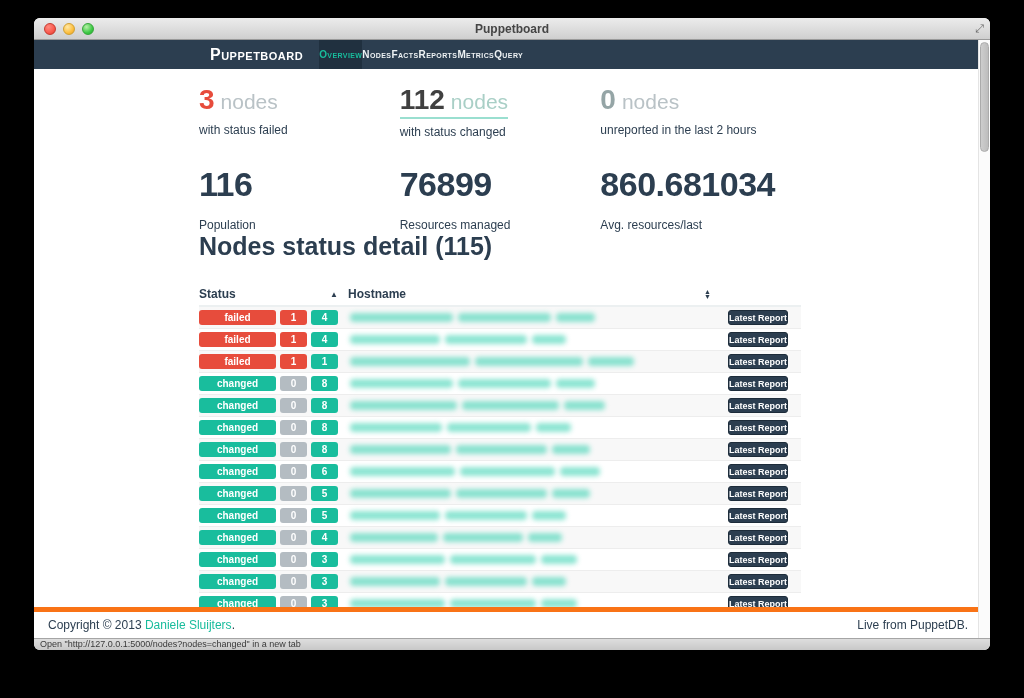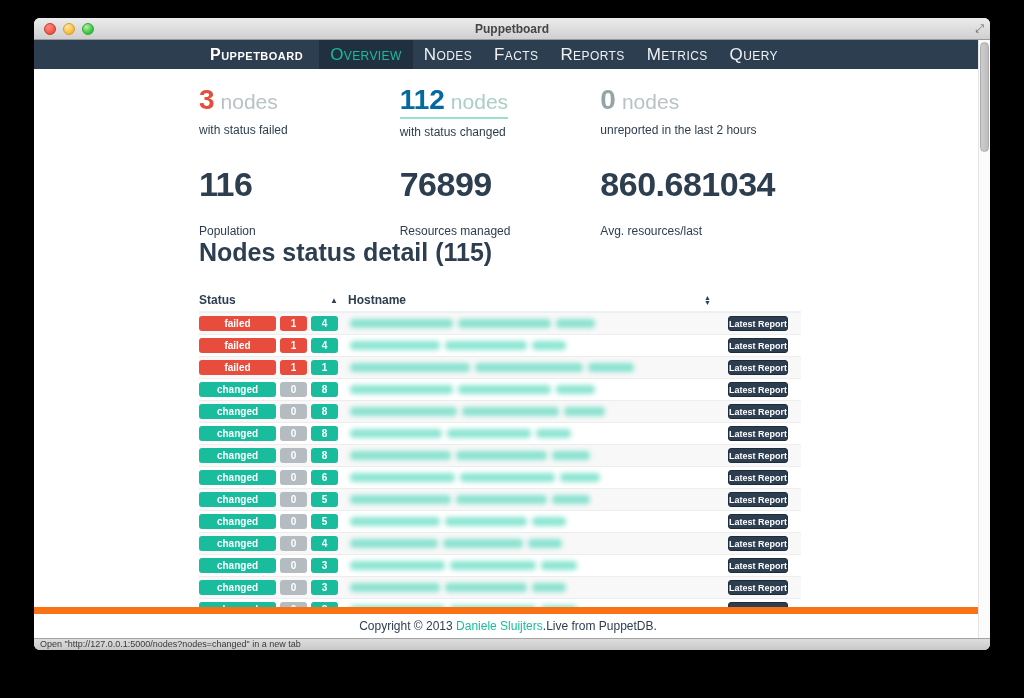--- a/index.html
+++ b/index.html
@@ -34,38 +34,38 @@
                background:#fbfbfb; border-left:1px solid #e4e4e4; }
   .scrollthumb { position:absolute; left:1px; top:2px; width:9px; height:110px;
                  border-radius:5px; background:linear-gradient(90deg,#cdcdcd,#bdbdbd);
                  border:1px solid #ababab; }
 
   
   .navbar { height:29px; flex:0 0 29px; background:#2c3e50; display:flex; align-items:stretch;
             padding-left:176px; }
   .brand { color:#fff; font-variant:small-caps; font-weight:bold; font-size:16px;
            line-height:29px; letter-spacing:.5px; margin-right:16px; }
-  .nav-item { color:#eef2f4; font-variant:small-caps; font-weight:normal; font-size:17px;
-              line-height:29px; padding:0 11px; letter-spacing:.4px; }
+  .nav-item { color:#eef2f4; font-variant:small-caps; font-weight:bold; font-size:10px;
+              line-height:29px; padding:0 0; letter-spacing:.4px; }
   .nav-item.active { color:#18bc9c; background:#20303f; }
 
   
   .content { flex:1 1 auto; overflow:hidden; background:#fff; padding:16px 0 0 165px; }
   .container { width:602px; }
 
   .stats-row { display:flex; }
   .stat-col { width:205px; }
   .stat-top { font-size:28px; font-weight:bold; line-height:30px; white-space:nowrap; }
   .stat-top .unit { font-size:21px; font-weight:normal; color:#b9c2c6; margin-left:6px; }
   .stat-top.link-style { display:inline-block; border-bottom:2px solid #9adfd0; text-decoration:none; }
   .stat-caption { font-size:12px; color:#2c3e50; margin-top:6px; }
 
   .stats-row2 { display:flex; margin-top:26px; }
   .stat2-value { font-size:34px; font-weight:bold; color:#2c3e50; line-height:38px; letter-spacing:-.5px; }
-  .stat2-label { font-size:12px; color:#2c3e50; margin-top:21px; }
+  .stat2-label { font-size:12px; color:#2c3e50; margin-top:15px; }
 
   .section-title { font-size:25px; font-weight:bold; color:#2c3e50; }
 
   
   .table { margin-top:26px; width:602px; }
   .thead { display:flex; border-bottom:2px solid #ecf0f1; padding-bottom:4px; align-items:flex-end; }
   .th { font-size:12px; font-weight:bold; color:#2c3e50; }
   .th-status { width:143px; display:flex; justify-content:space-between; align-items:center; }
   .th-host   { flex:1; display:flex; justify-content:space-between; align-items:center; padding-left:6px; }
   .th-action { width:84px; }
@@ -84,22 +84,22 @@
   .bg-gray { background:#b4bcc2; }
   .cell-host { flex:1; padding-left:8px; display:flex; align-items:center; }
   .blurwrap { display:flex; gap:5px; filter:blur(2.6px); opacity:.55; }
   .blurseg { height:9px; background:#2fd0ae; border-radius:4px; }
   .cell-action { width:84px; display:flex; justify-content:flex-end; padding-right:13px; }
   .report-btn { width:60px; height:15px; background:#2c3e50; border:1px solid #1d2c3a;
                 border-radius:3px; color:#fff; font-size:9px; font-weight:bold;
                 text-align:center; line-height:14px; font-family:"Liberation Sans",sans-serif; }
 
   
-  .pagefooter { flex:0 0 31px; height:31px; background:#fff; border-top:7px solid #f97316;
-                display:flex; align-items:center; justify-content:center;
+  .pagefooter { flex:0 0 31px; height:31px; background:#fff; border-top:5px solid #f97316;
+                display:flex; align-items:center; justify-content:space-between;
                 padding:0 10px 0 14px; font-size:12px; color:#2c3e50; }
   .pagefooter a { color:#18bc9c; text-decoration:none; }
 
   
   .statusbar { flex:0 0 12px; height:12px; background:linear-gradient(#dedede,#c8c8c8);
                border-top:1px solid #a5a5a5; font-size:9px; color:#3a3a3a;
                line-height:11px; padding-left:6px; white-space:nowrap; overflow:hidden; }
 </style>
 </head>
 <body>
@@ -134,21 +134,21 @@
 
           <div class="stats-row">
             <div class="stat-col">
               <div class="stat-top">
                 <span style="color:#e74c3c">3</span><span class="unit">nodes</span>
               </div>
               <div class="stat-caption">with status failed</div>
             </div>
             <div class="stat-col">
               <a href="#" class="stat-top link-style">
-                <span style="color:#0369a1">112</span><span class="unit" style="color:#a9cfc6">nodes</span>
+                <span style="color:#404040">112</span><span class="unit" style="color:#a9cfc6">nodes</span>
               </a>
               <div class="stat-caption">with status changed</div>
             </div>
             <div class="stat-col">
               <div class="stat-top">
                 <span style="color:#95a5a6">0</span><span class="unit">nodes</span>
               </div>
               <div class="stat-caption">unreported in the last 2 hours</div>
             </div>
           </div>

